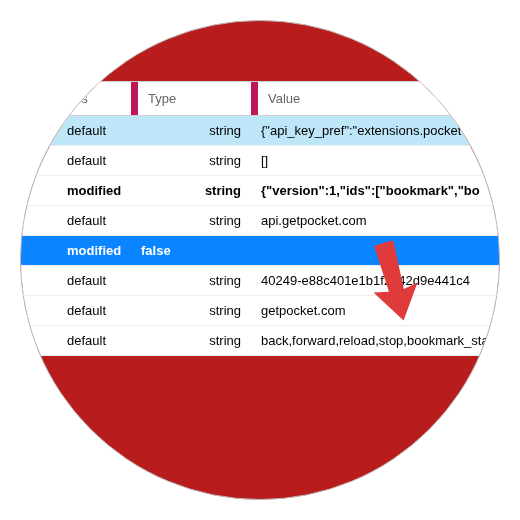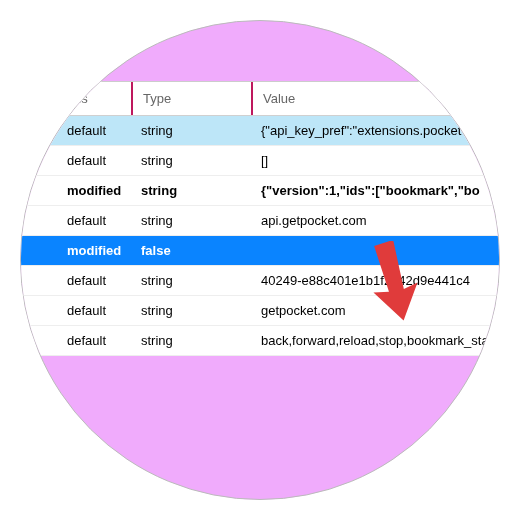--- a/index.html
+++ b/index.html
@@ -15,41 +15,41 @@
   }
   .circle-clip {
     position: absolute;
     left: 20px;
     top: 20px;
     width: 480px;
     height: 480px;
     border-radius: 50%;
     overflow: hidden;
     border: 1px solid #bbb;
-    background: #f0abfc;
+    background: #b91c1c;
   }
   .table {
     position: absolute;
     left: -30px;
     top: 60px;
     width: 640px;
     background: #fff;
     border-top: 1px solid #ccc;
   }
   .header-row {
     display: flex;
     border-bottom: 1px solid #d0d0d0;
     background: #fff;
     height: 34px;
     align-items: center;
     color: #666;
   }
   .header-cell {
     padding: 0 10px;
-    border-left: 2px solid #be185d;
+    border-left: 7px solid #be185d;
     height: 100%;
     display: flex;
     align-items: center;
     font-size: 13px;
   }
   .header-cell:first-child { border-left: none; }
   .col-status { width: 140px; padding-left: 60px; }
   .col-type   { width: 120px; }
   .col-value  { flex: 1; }
   .row {
@@ -58,21 +58,21 @@
     align-items: center;
     border-bottom: 1px solid #eee;
     white-space: nowrap;
   }
   .cell {
     padding: 0 10px;
     overflow: hidden;
     text-overflow: clip;
   }
   .cell.col-status { width: 140px; padding-left: 76px; }
-  .cell.col-type   { width: 120px; }
+  .cell.col-type   { width: 120px; text-align: right; }
   .cell.col-value  { flex: 1; }
   .hl-light { background: #bde6f8; }
   .bold .cell { font-weight: 600; }
   .selected { background: #0a84ff; color: #fff; }
   .selected .cell { font-weight: 600; }
   .arrow {
     position: absolute;
     left: 345px;
     top: 220px;
     width: 60px;

